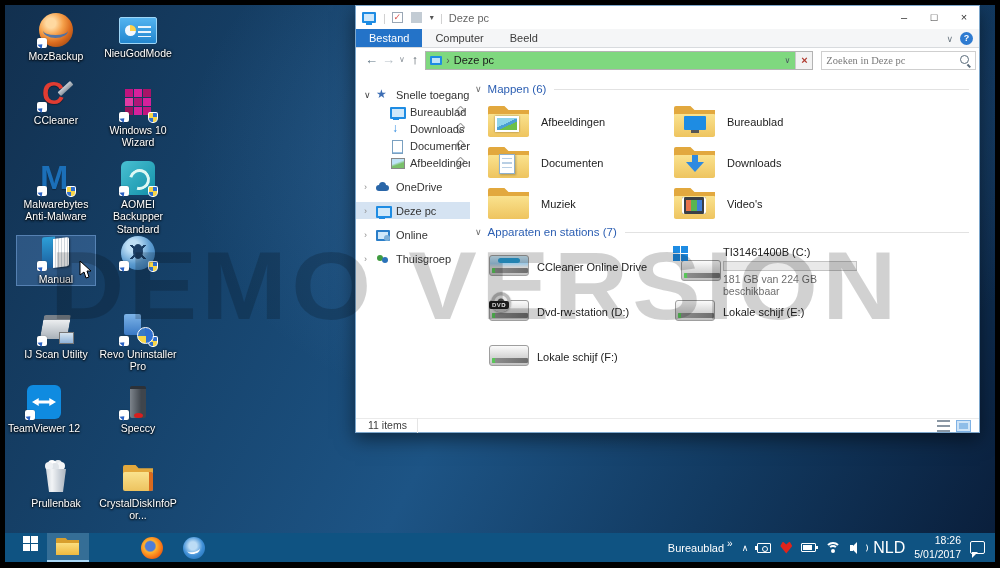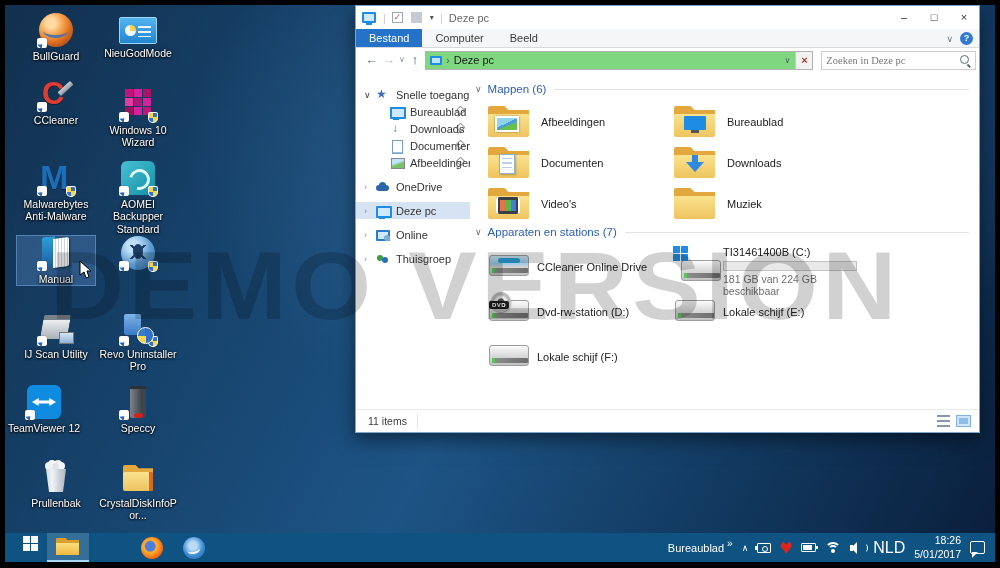--- a/index.html
+++ b/index.html
@@ -245,21 +245,21 @@
   .winflag { position:absolute; left:0; top:0; width:15px; height:15px; z-index:2; }
   .winflag::before { content:''; position:absolute; width:7px; height:7px; background:#1e8ce3;
     box-shadow:8px 0 #1e8ce3, 0 8px #1e8ce3, 8px 8px #1e8ce3; }
   .windrive .hdd { left:8px; top:14px; }
   .d-info { display:flex; flex-direction:column; }
   .d-label { font-size:11px; color:#222; }
   .d-bar { width:134px; height:10px; background:#e9e9e9; border:1px solid #c2c2c2; margin:3px 0 2px; }
   .d-bar-fill { height:100%; background:#2aa1dd; }
   .d-free { font-size:10.5px; color:#6e6e6e; }
 
-  #statusbar { position:absolute; left:0; right:0; bottom:0; height:23px; border-top:1px solid #eaeaea;
+  #statusbar { position:absolute; left:0; right:0; bottom:0; height:14px; border-top:1px solid #eaeaea;
     display:flex; align-items:center; font-size:10.5px; color:#3c3c3c; padding:0 8px; }
   #status-items { padding-left:4px; border-right:1px solid #e5e5e5; padding-right:10px; height:15px;
     line-height:15px; }
   #status-views { margin-left:auto; display:flex; gap:6px; }
   .sv-details { width:13px; height:12px;
     background:repeating-linear-gradient(#8a97a4 0 2px, transparent 2px 5px); }
   .sv-thumbs { width:15px; height:12px; background:#cfe4f7; border:1px solid #7fb2e5; position:relative; }
   .sv-thumbs::after { content:''; position:absolute; inset:2px; background:#8fbde8; }
 
   
@@ -318,21 +318,21 @@
 </style>
 </head>
 <body>
 
 <div id="desktop">
   <div id="desktop-icons">
       <div class="dcell" style="left: 12px; top: 8px;">
         <div class="dicon i-mozbackup">
           <span class="sc"></span>
         </div>
-        <div class="dlabel">BullGuard</div>
+        <div class="dlabel">MozBackup</div>
       </div>
       <div class="dcell" style="left: 94px; top: 8px;">
         <div class="dicon i-godmode"></div>
         <div class="dlabel">NieuGodMode</div>
       </div>
       <div class="dcell" style="left: 12px; top: 72px;">
         <div class="dicon i-ccleaner">
           <span class="sc"></span>
         </div>
         <div class="dlabel">CCleaner</div>
@@ -536,29 +536,29 @@
             <span class="f-label">Documenten</span>
           </div>
           <div class="f-tile">
             <span class="wfolder">
               <span class="emblem e-download"></span>
             </span>
             <span class="f-label">Downloads</span>
           </div>
           <div class="f-tile">
             <span class="wfolder">
-              <span class="emblem e-video"></span>
-            </span>
-            <span class="f-label">Video's</span>
+              <span class="emblem e-music"></span>
+            </span>
+            <span class="f-label">Muziek</span>
           </div>
           <div class="f-tile">
             <span class="wfolder">
-              <span class="emblem e-music"></span>
-            </span>
-            <span class="f-label">Muziek</span>
+              <span class="emblem e-video"></span>
+            </span>
+            <span class="f-label">Video's</span>
           </div>
         </div>
         <div class="sec-header">
           <span class="sec-chev">∨</span>
           <span class="sec-title">Apparaten en stations (7)</span>
           <span class="sec-rule"></span>
         </div>
         <div class="tile-grid">
           <div class="d-tile">
             <span class="d-iconwrap ">

